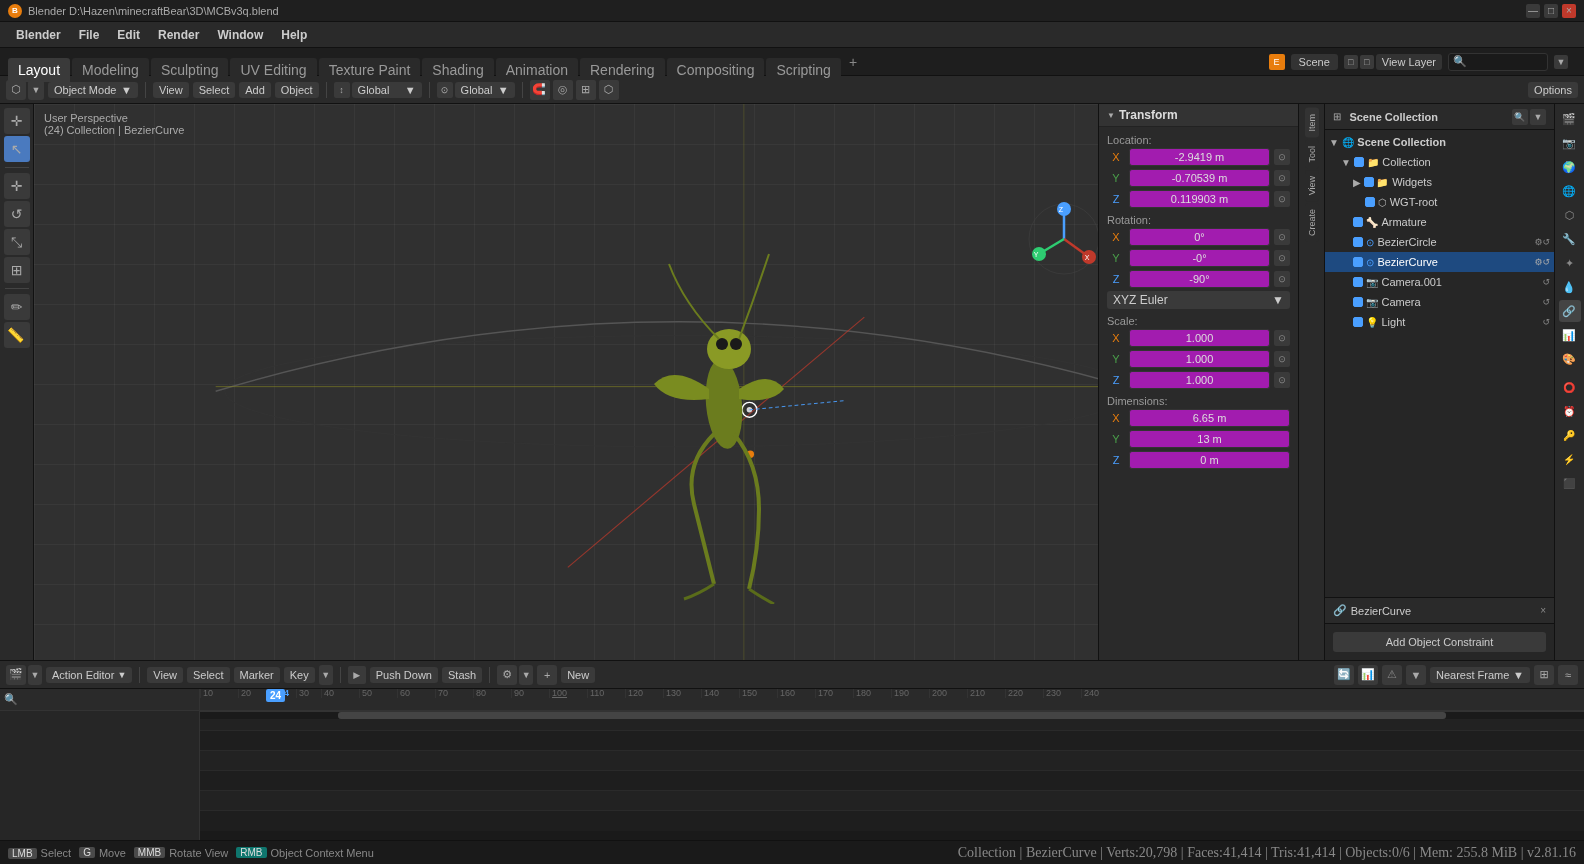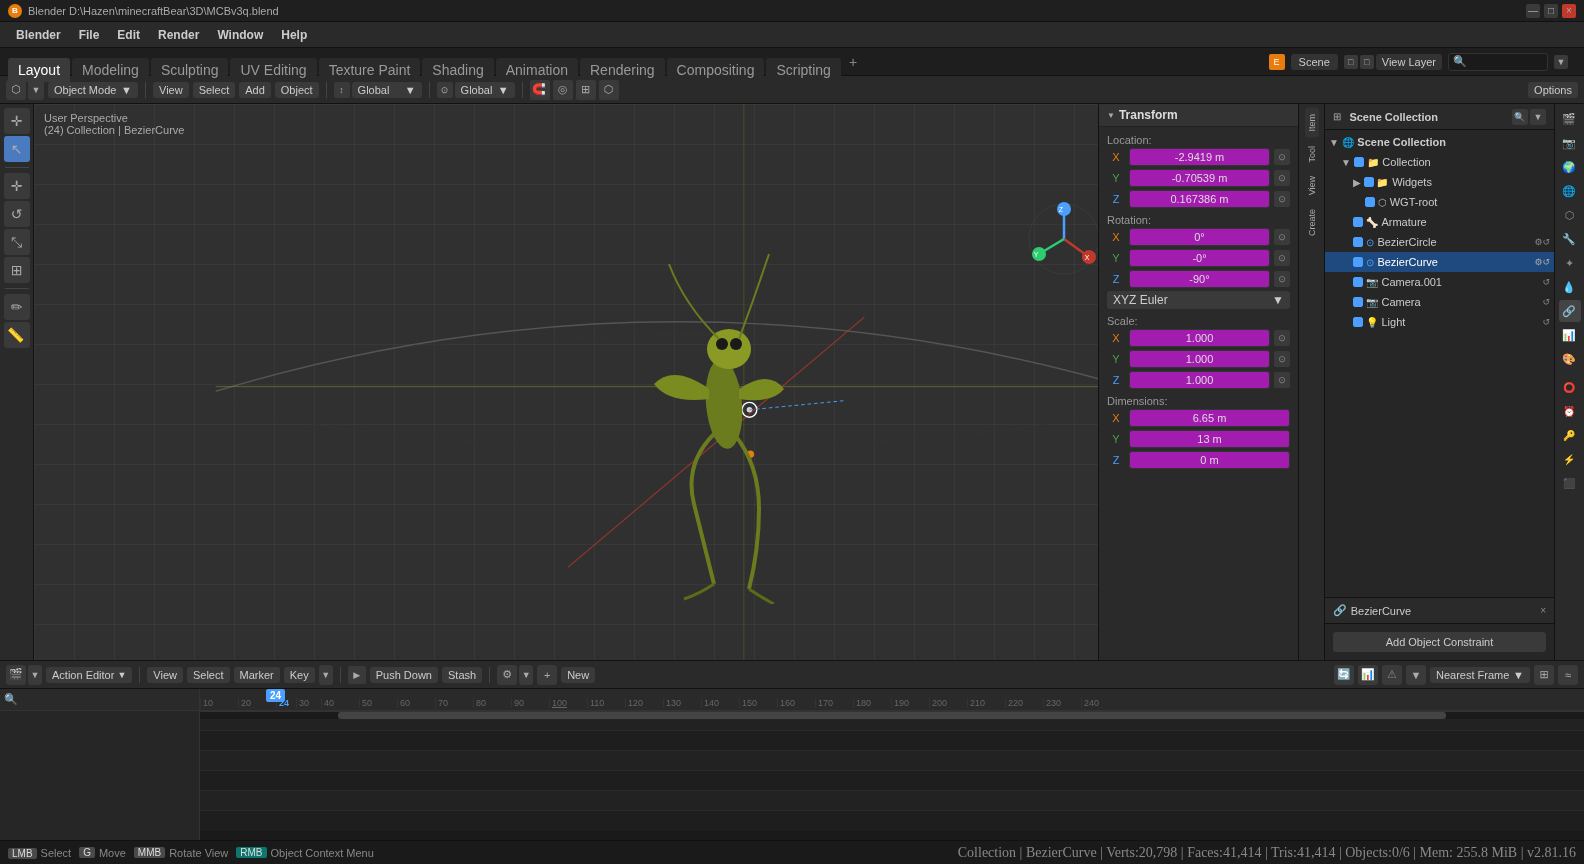--- a/index.html
+++ b/index.html
@@ -330,21 +330,21 @@
     .timeline-main {
       flex: 1;
       position: relative;
       overflow: hidden;
     }
     .timeline-ruler {
       height: 22px;
       background: #2a2a2a;
       display: flex;
       align-items: flex-end;
-      padding-bottom: 2px;
+      padding-bottom: 12px;
       border-bottom: 1px solid #333;
     }
     .timeline-track {
       flex: 1;
       background: #1e1e1e;
       position: relative;
     }
 
     
     .frame-indicator {
@@ -686,21 +686,21 @@
           <div class="prop-value">-2.9419 m</div>
           <div class="prop-copy-btn">⊙</div>
         </div>
         <div class="prop-row">
           <span class="prop-label" style="color:#4a9f4a;">Y</span>
           <div class="prop-value">-0.70539 m</div>
           <div class="prop-copy-btn">⊙</div>
         </div>
         <div class="prop-row">
           <span class="prop-label" style="color:#4a9fff;">Z</span>
-          <div class="prop-value">0.167386 m</div>
+          <div class="prop-value">0.119903 m</div>
           <div class="prop-copy-btn">⊙</div>
         </div>
 
         <div class="section-label">Rotation:</div>
         <div class="prop-row">
           <span class="prop-label" style="color:#e87d0d;">X</span>
           <div class="prop-value">0°</div>
           <div class="prop-copy-btn">⊙</div>
         </div>
         <div class="prop-row">

